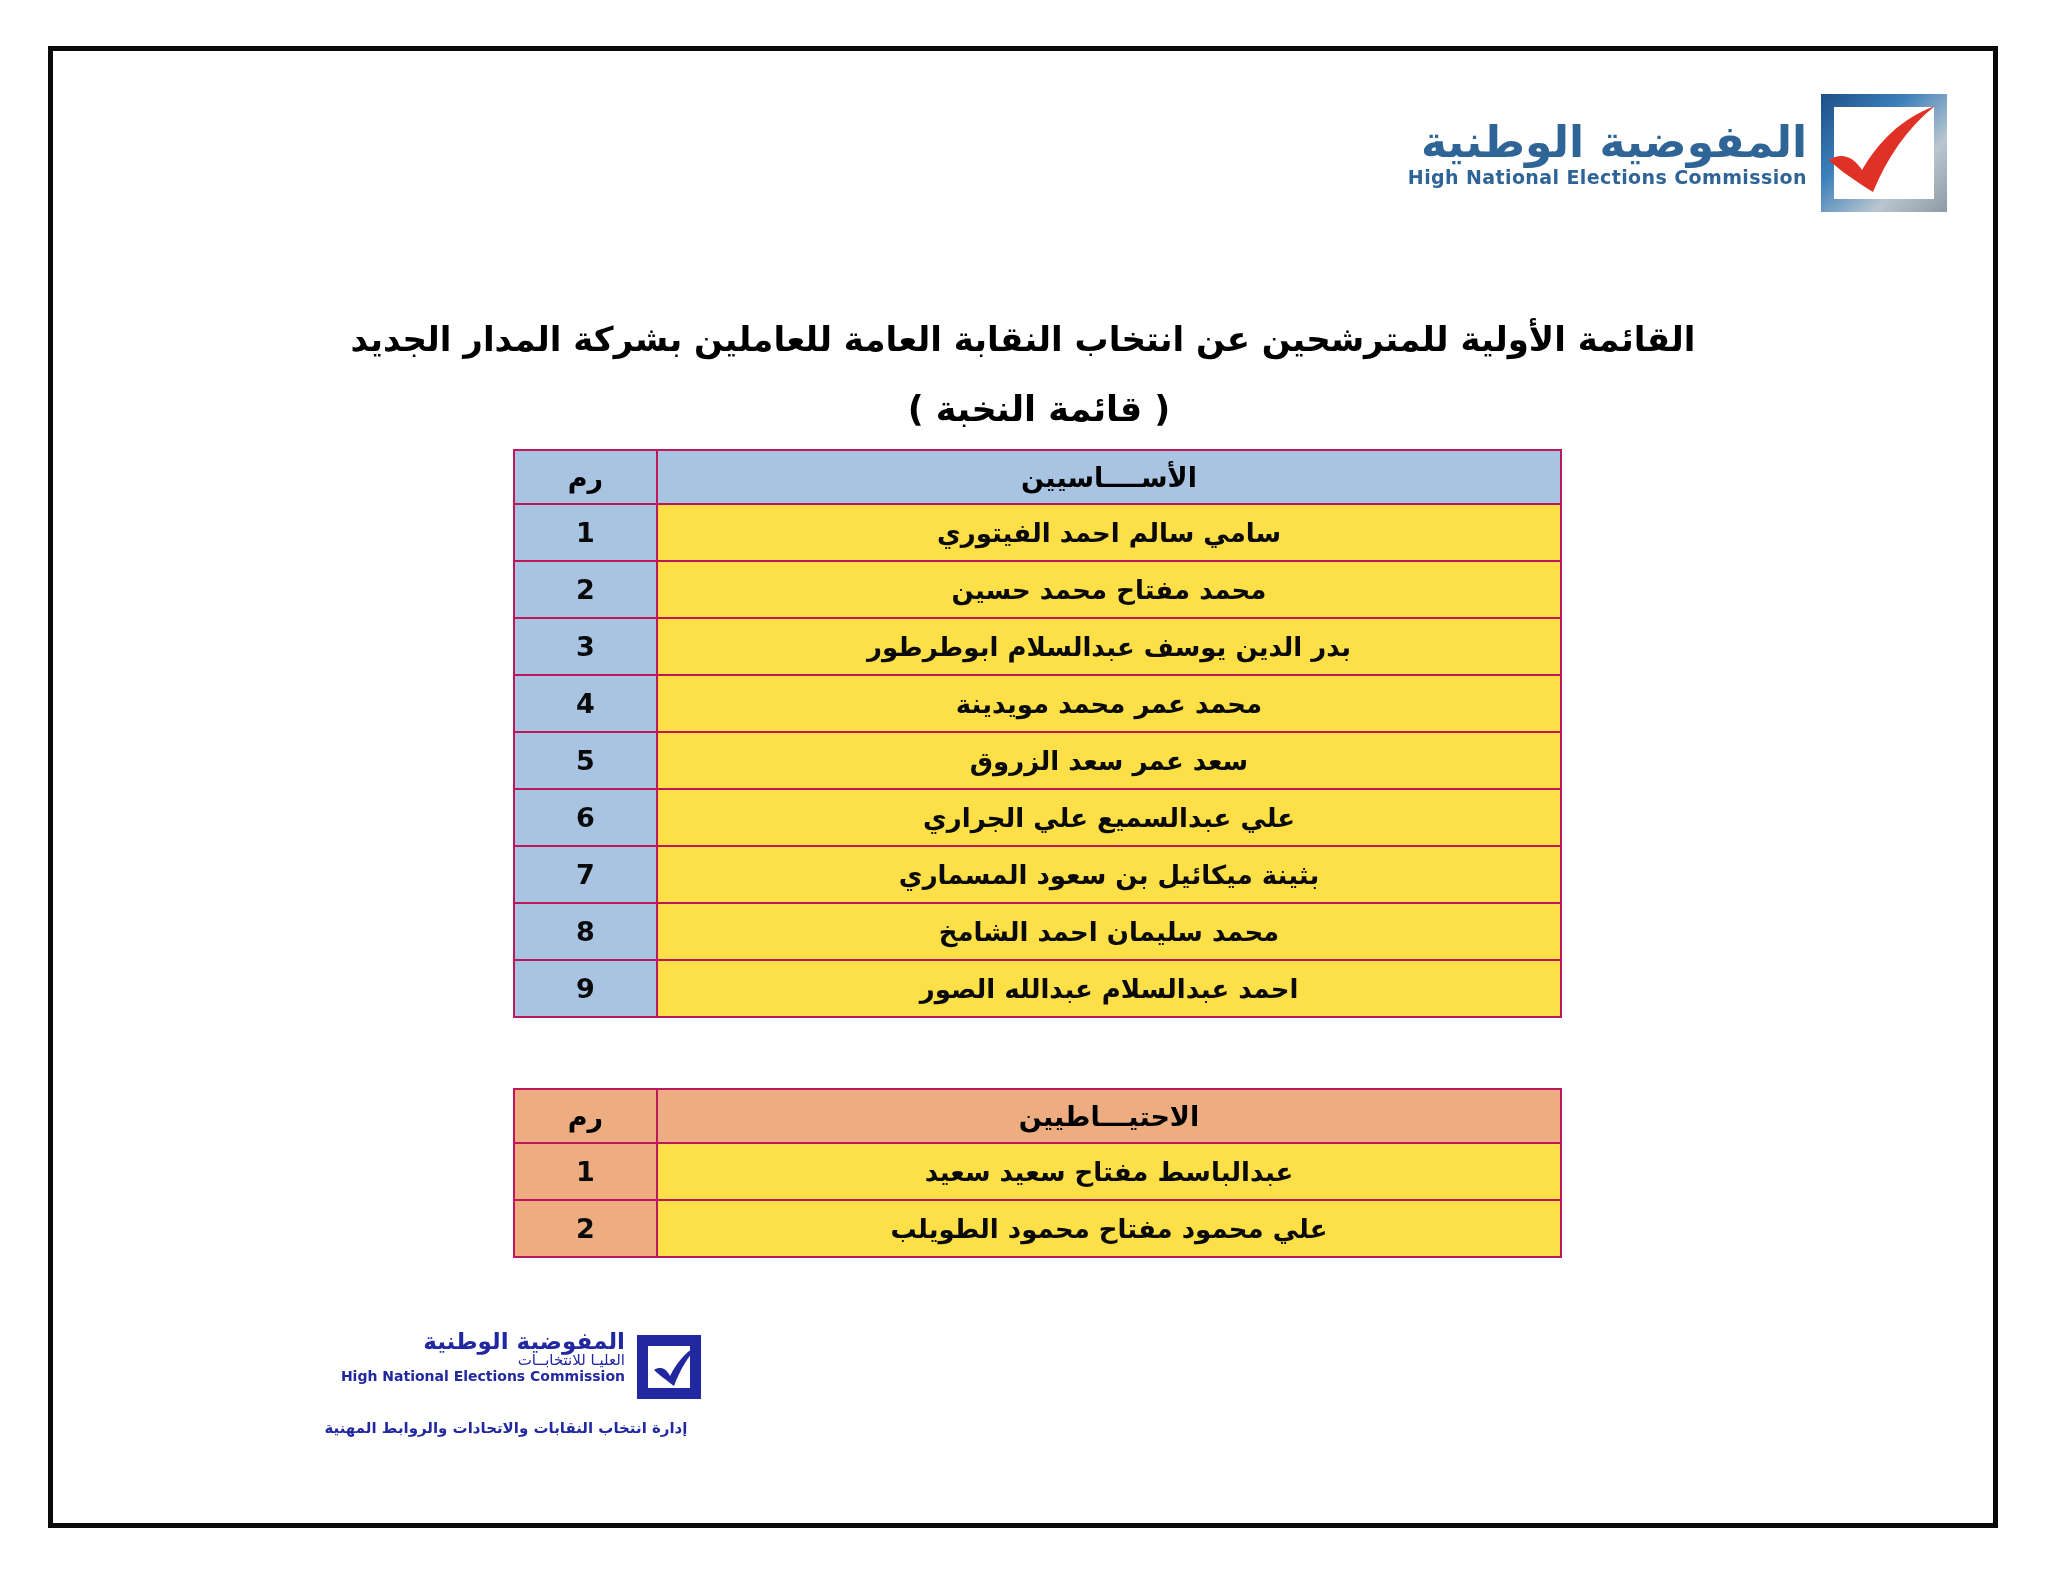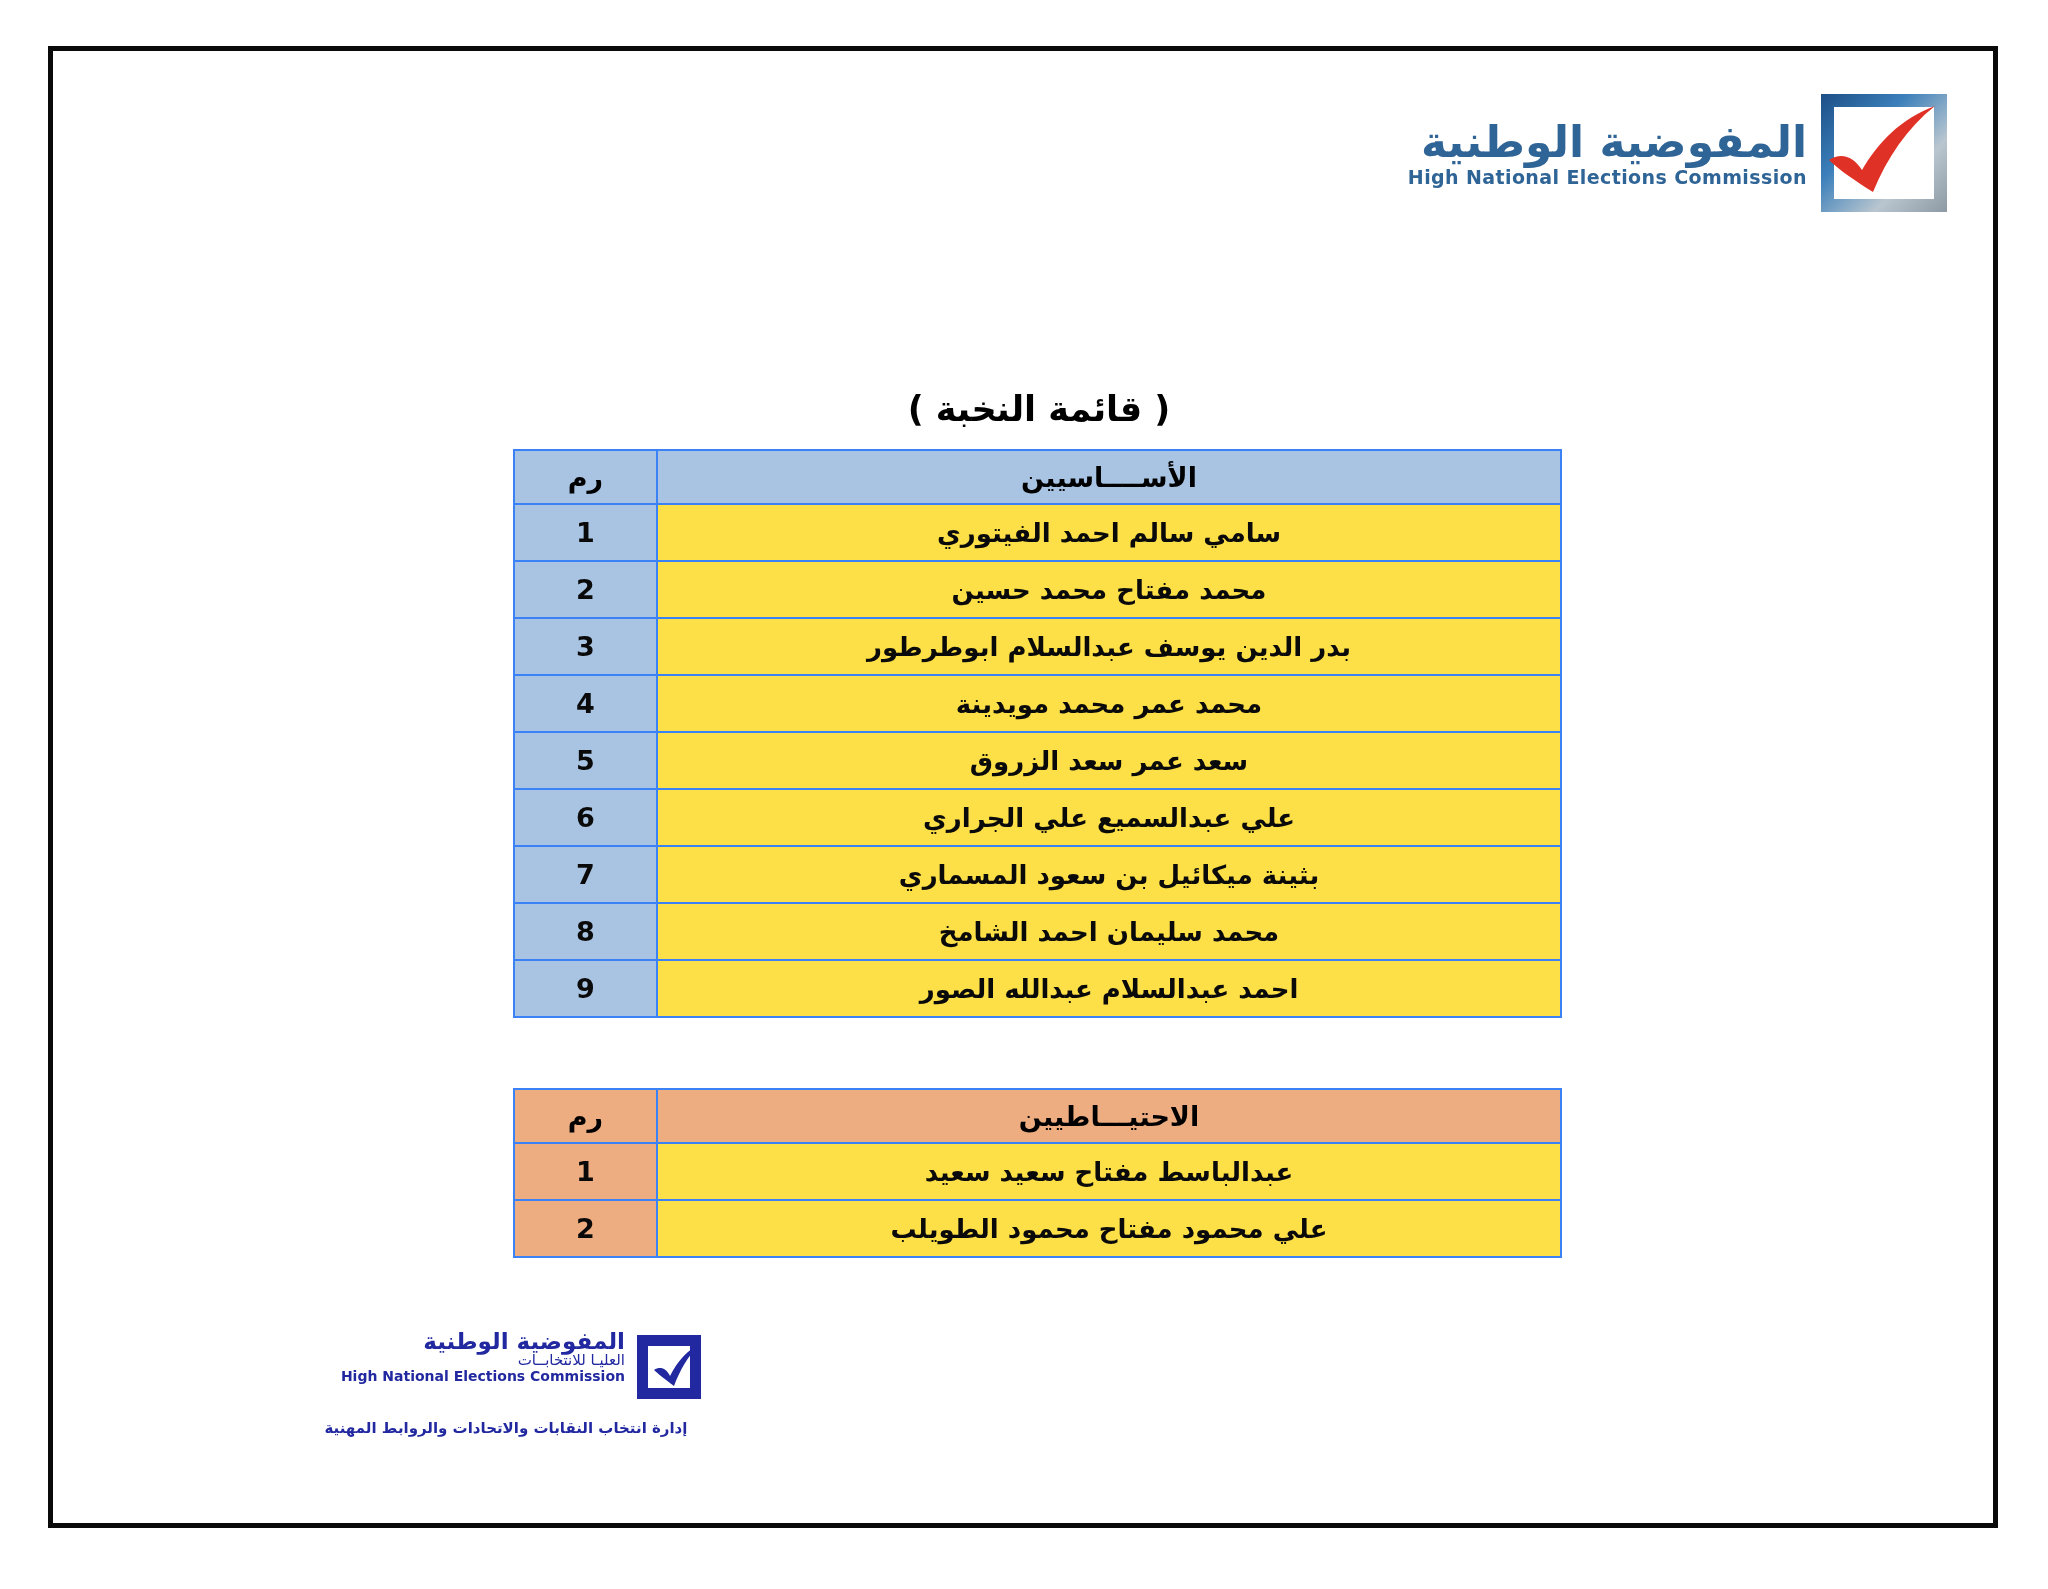--- a/index.html
+++ b/index.html
@@ -181,21 +181,21 @@
   .tbl {
     position: absolute;
     border-collapse: collapse;
     table-layout: fixed;
     direction: rtl;
   }
   .tbl-main { left: 460px; top: 398px; width: 1047px; }
   .tbl-res  { left: 460px; top: 1037px; width: 1047px; }
 
   .tbl td, .tbl th {
-    border: 2px solid #3b82f6;
+    border: 2px solid #be185d;
     padding: 0;
     margin: 0;
   }
   .col-num  { width: 143px; }
   .col-name { width: 904px; }
 
   .hdr-cell {
     height: 52px;
     font-size: 27px;
     font-weight: bold;
@@ -289,20 +289,21 @@
           <path d="M14 62 C26 54 38 58 47 72 C62 46 86 20 120 8 C92 30 72 60 58 94 C42 84 24 72 14 62 Z" fill="#e03127"></path>
         </svg>
       </div>
       <div class="hnec-words">
         <div class="hnec-ar1">المفوضية الوطنية</div>
         <div class="hnec-en">High National Elections Commission</div>
       </div>
     </div>
   </div>
 
+  <div class="title-main">القائمة الأولية للمترشحين عن انتخاب النقابة العامة للعاملين بشركة المدار الجديد</div>
   <div class="title-sub">( قائمة  النخبة )</div>
 
   <table class="tbl tbl-main">
     <colgroup>
       <col class="col-name">
       <col class="col-num">
     </colgroup>
     <thead>
       <tr>
         <th class="hdr-cell blue">الأســــاسيين</th>

